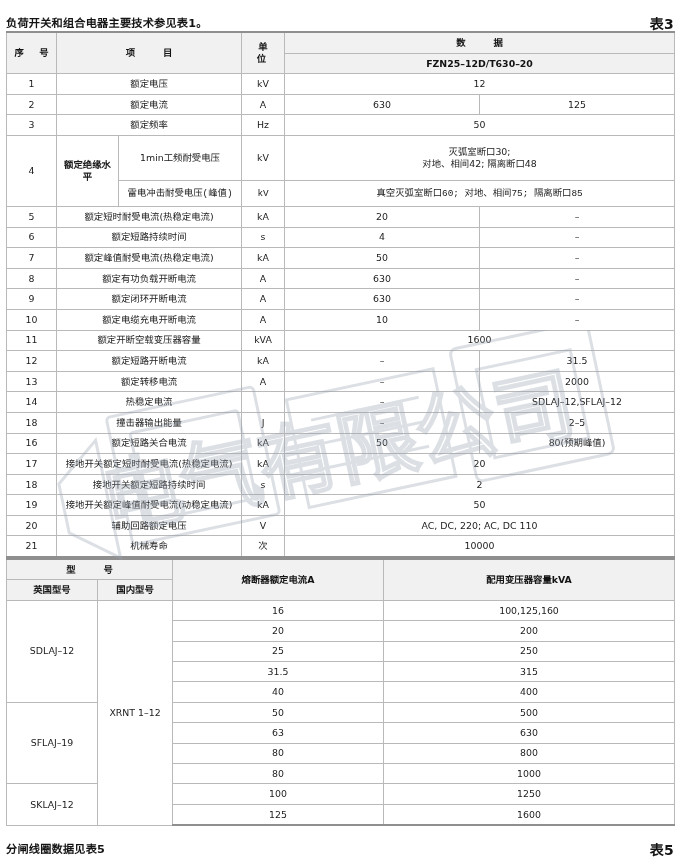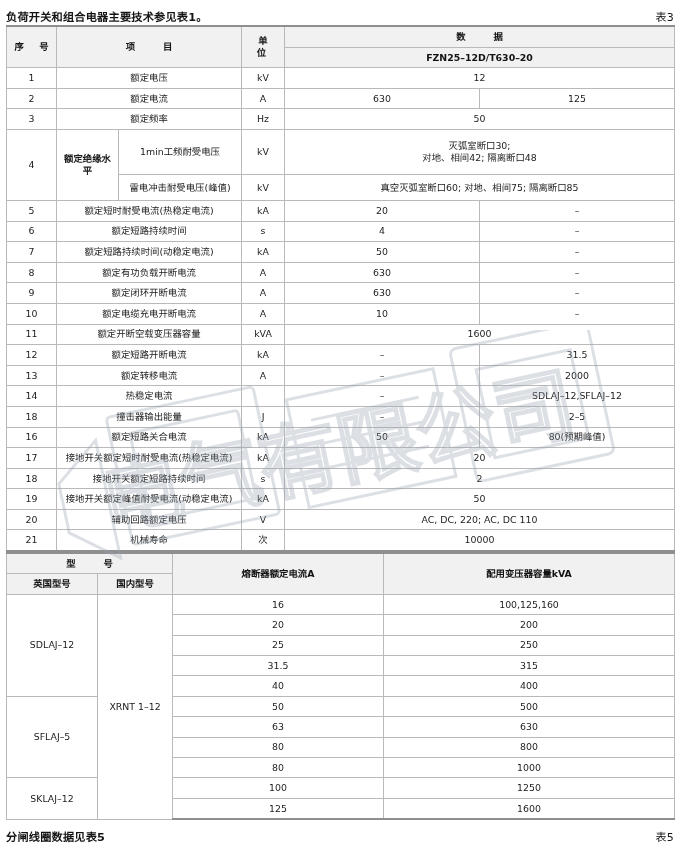--- a/index.html
+++ b/index.html
@@ -40,24 +40,24 @@
   
   .caption-row {
     display: flex;
     align-items: flex-end;
     justify-content: space-between;
     font-size: 11.2px;
     font-weight: bold;
     letter-spacing: .2px;
     line-height: 14px;
     height: 19px;
-    padding-top: 6px;
+    padding-top: 12px;
     color: #141414;
   }
-  .caption-row .cap-right { font-weight: normal; font-size: 11px; }
+  .caption-row .cap-right { font-weight: bold; font-size: 14px; }
 
   
   table.t {
     border-collapse: collapse;
     width: 668px;
     table-layout: fixed;
     font-size: 9.4px;
     color: #1b1b1b;
   }
   table.t td, table.t th {
@@ -75,21 +75,21 @@
     color: #131313;
   }
   table.t .outer-top { border-top: 2px solid #8f8f8f; }
   table.t .outer-bot { border-bottom: 2px solid #8f8f8f; }
   .lft { text-align: left; padding-left: 7px; }
   .sp3 { letter-spacing: 3px; text-indent: 3px; }
 
   
   #table3 td { height: 19.6px; }
   #table3 .r4item { width: 62px; font-weight: bold; }
-  #table3 .tall { height: 25px; }
+  #table3 .tall { height: 25px; font-family: Liberation Mono, monospace; }
   #table3 .r4a { height: 44px; }
   .multi { line-height: 1.65; }
 
   
   #table4 { width: 668px; border-radius: 10px; }
   #table4 td { height: 19.4px; }
   #table4 .c-en { width: 91px; margin-top: 32px; }
   #table4 .c-cn { width: 75px; }
   #table4 .c-cur { width: 211px; }
   .dash-cell { color: #3a3a3a; }
@@ -188,21 +188,21 @@
       </tr>
       <tr>
         <td>6</td>
         <td class="lft" colspan="2">额定短路持续时间</td>
         <td>s</td>
         <td>4</td>
         <td class="dash-cell">–</td>
       </tr>
       <tr>
         <td>7</td>
-        <td class="lft" colspan="2">额定短路持续时间(动稳定电流)</td>
+        <td class="lft" colspan="2">额定峰值耐受电流(热稳定电流)</td>
         <td>kA</td>
         <td>50</td>
         <td class="dash-cell">–</td>
       </tr>
       <tr>
         <td>8</td>
         <td class="lft" colspan="2">额定有功负载开断电流</td>
         <td>A</td>
         <td>630</td>
         <td class="dash-cell">–</td>
@@ -336,21 +336,21 @@
       <tr>
         <td>31.5</td>
         <td>315</td>
       </tr>
       <tr>
         <td>40</td>
         <td>400</td>
       </tr>
 
       <tr>
-        <td class="c-en" rowspan="4">SFLAJ–5</td>
+        <td class="c-en" rowspan="4">SFLAJ–19</td>
         <td>50</td>
         <td>500</td>
       </tr>
       <tr>
         <td>63</td>
         <td>630</td>
       </tr>
       <tr>
         <td>80</td>
         <td>800</td>

